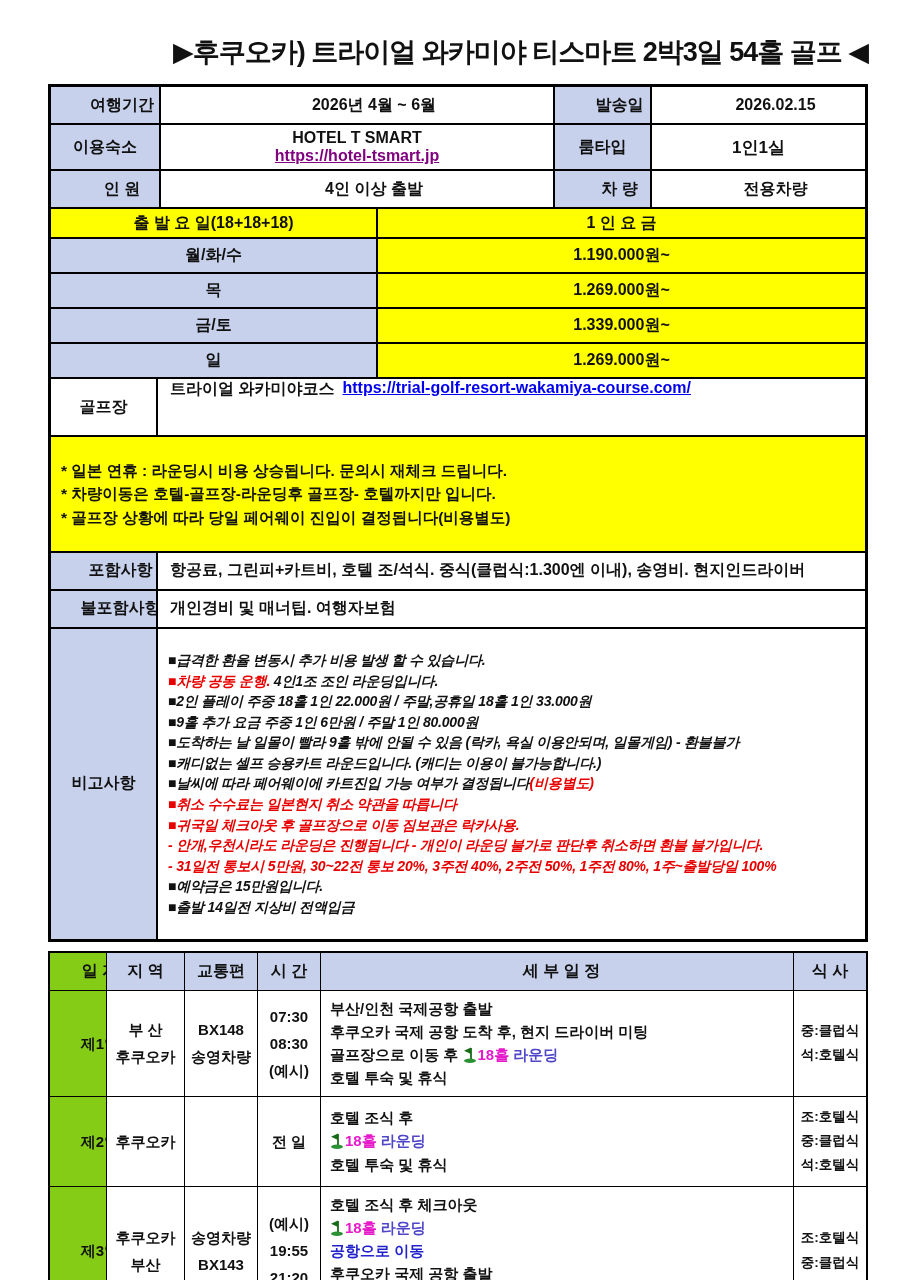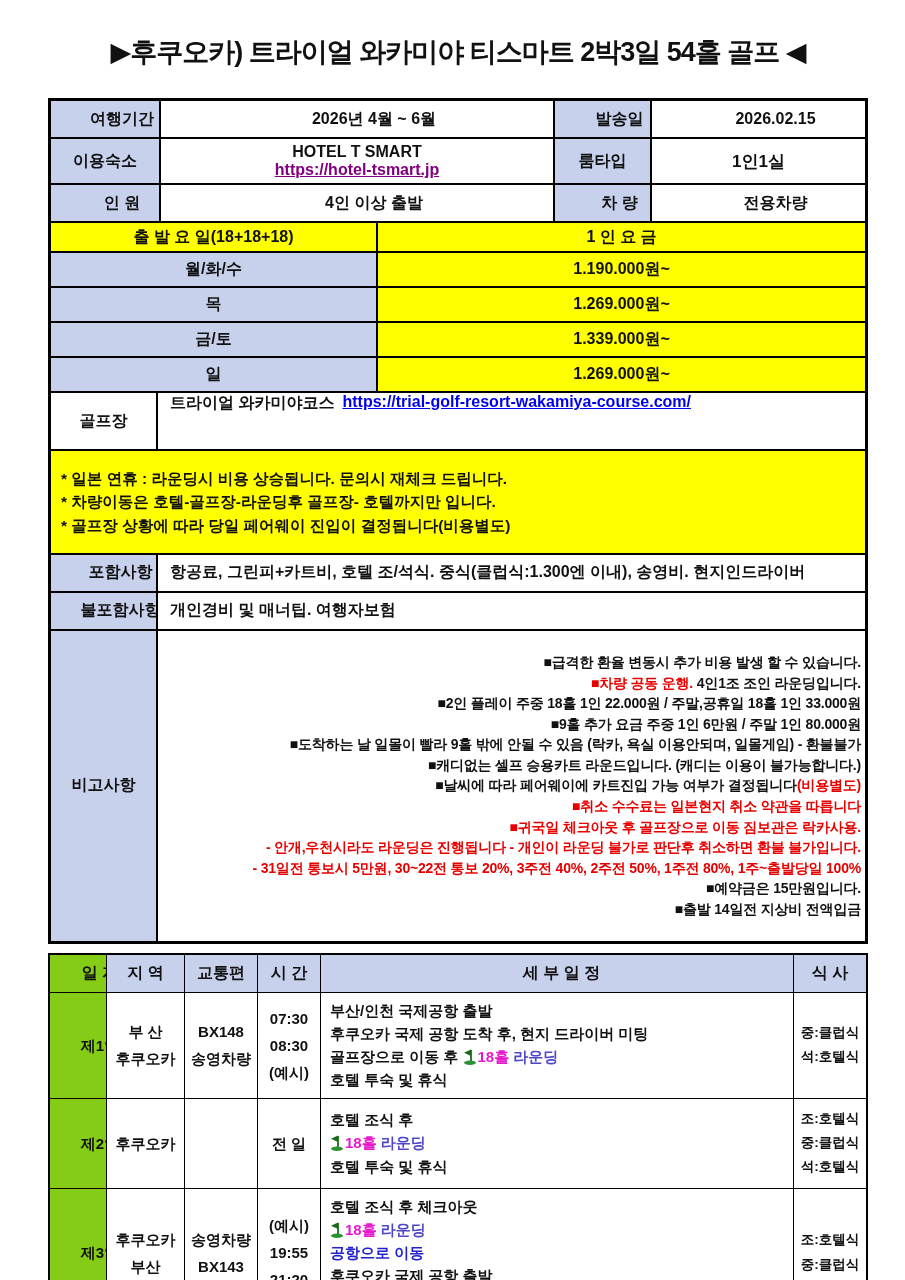--- a/index.html
+++ b/index.html
@@ -4,22 +4,22 @@
 <style>
   * { box-sizing: border-box; margin: 0; padding: 0; }
   body {
     width: 905px; height: 1280px; background: #ffffff;
     font-family: "Liberation Sans", "DejaVu Sans", sans-serif;
     font-weight: bold; color: #111;
   }
   .page { padding: 34px 37px 0 48px; }
 
   .title {
-    text-align: center; font-size: 27px; letter-spacing: -1px;
-    margin-bottom: 28px; white-space: nowrap;
+    text-align: right; font-size: 27px; letter-spacing: -1px;
+    margin-bottom: 14px; white-space: nowrap;
   }
 
   
   .toptable { width: 820px; border: 3px solid #000; }
   .trow { display: flex; border-bottom: 2px solid #000; }
   .trow:last-child { border-bottom: none; }
   .cell {
     display: flex; flex-direction: column; justify-content: center; align-items: center;
     border-right: 2px solid #000; text-align: center; font-size: 16px;
     overflow: hidden; white-space: nowrap;
@@ -40,29 +40,29 @@
   .w-p2 { flex: 1; }
   .w-lab { width: 107px; }
   .w-val { flex: 1; align-items: flex-start; padding-left: 12px; }
   .big { font-size: 17px; }
   a.link, span.link { text-decoration: underline; cursor: pointer; }
   .link-purple { color: #800080; }
   .link-blue { color: #0000ee; }
   .notice-row { min-height: 74px; }
   .notice-box {
     flex: 1; display: flex; flex-direction: column; justify-content: center;
-    align-items: flex-start; padding: 16px 10px; background: #ffff00;
+    align-items: flex-start; padding: 22px 10px; background: #ffff00;
     font-size: 15.5px; line-height: 1.5; white-space: nowrap; overflow: hidden; text-align: center;
   }
   .remarks-row { min-height: 310px; }
   .remarks-list {
     flex: 1; display: flex; flex-direction: column; justify-content: center;
-    align-items: flex-end; padding: 8px 4px 8px 10px;
+    align-items: flex-start; padding: 8px 4px 8px 10px;
     font-size: 14px; line-height: 1.47; letter-spacing: -0.2px;
-    white-space: nowrap; overflow: hidden;
+    white-space: nowrap; overflow: hidden; font-style: italic;
   }
   .c-red { color: #e80000; }
   .c-magenta { color: #e619cb; }
   .c-purple { color: #4f46c8; }
   .c-blue { color: #2222cc; }
 
   
   .schedtable { width: 820px; border: 2px solid #000; margin-top: 9px; }
   .srow { display: flex; border-bottom: 1.5px solid #000; }
   .scell {

